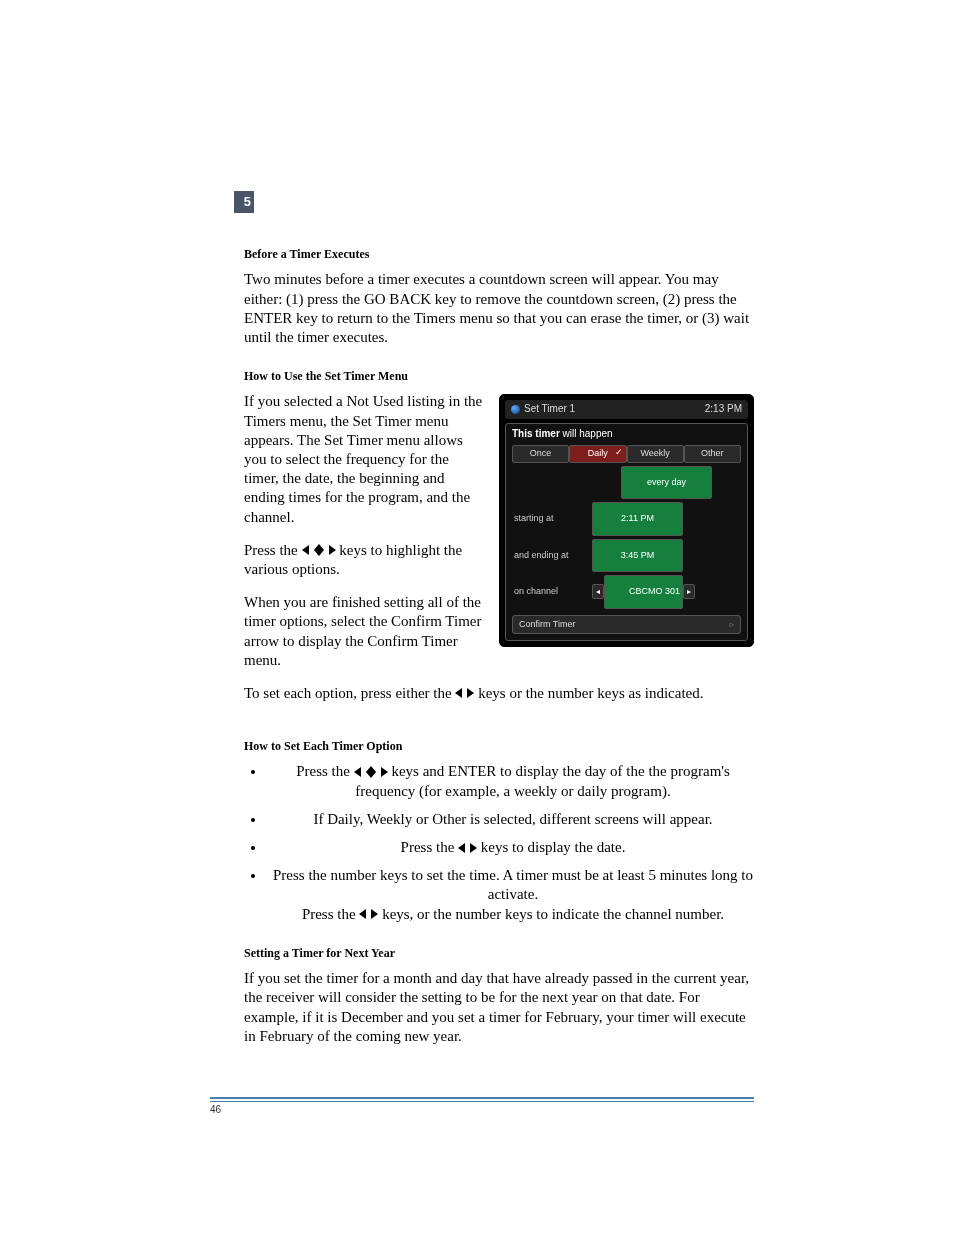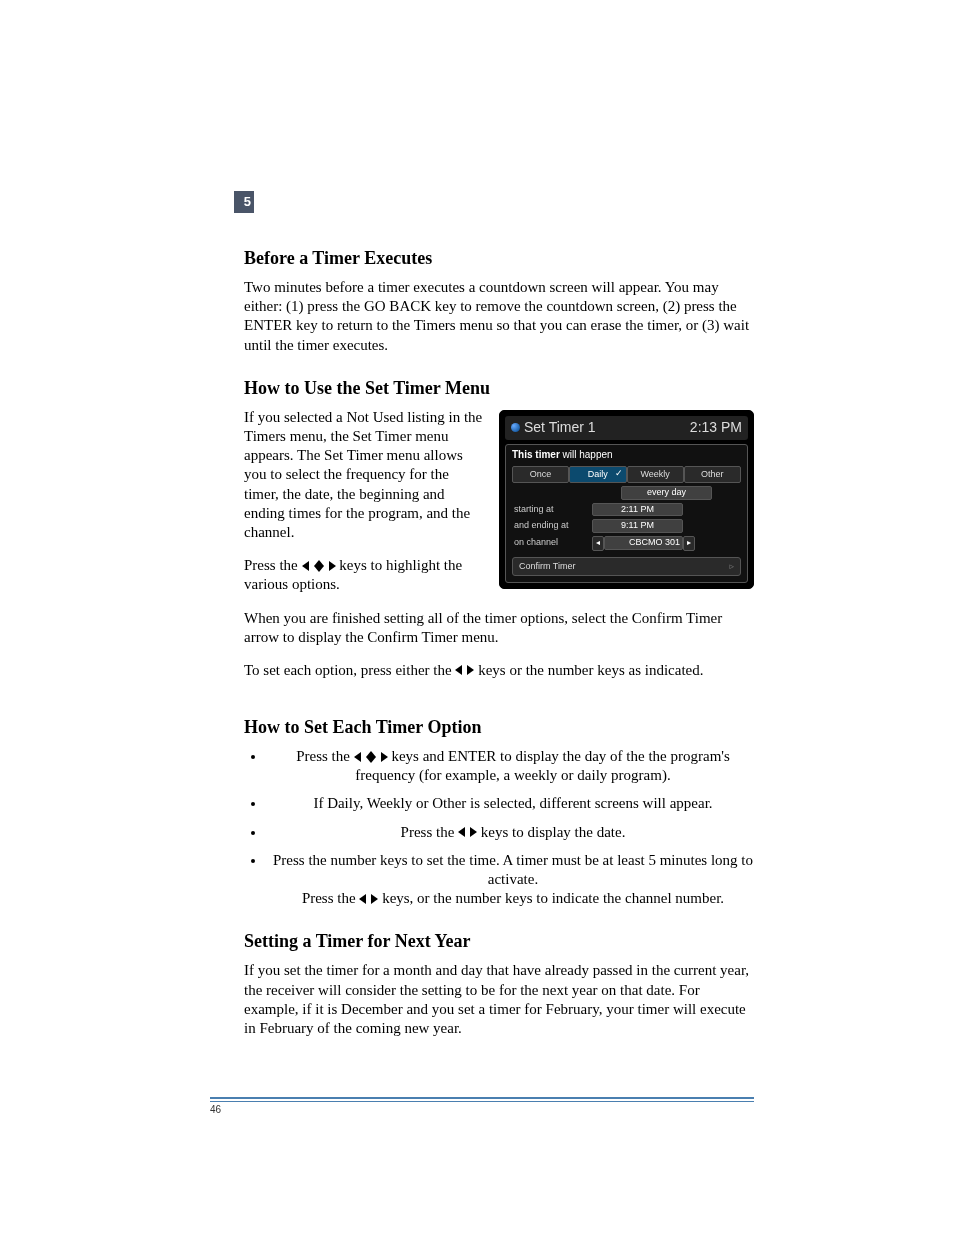--- a/index.html
+++ b/index.html
@@ -38,21 +38,21 @@
   }
   .content {
     position: absolute;
     left: 244px;
     top: 247px;
     width: 510px;
     font-size: 15px;
     line-height: 1.28;
   }
   h3 {
-    font-size: 18px;
+    font-size: 12px;
     font-weight: bold;
     margin: 0 0 8px 0;
   }
   p {
     margin: 0 0 14px 0;
   }
   .section {
     margin-bottom: 22px;
   }
   .float-wrap::after {
@@ -75,21 +75,21 @@
     color: #ddd;
     box-sizing: border-box;
   }
   .tv-header {
     display: flex;
     justify-content: space-between;
     padding: 3px 6px;
     background: #222;
     border-radius: 3px;
     margin-bottom: 4px;
-    font-size: 14px;
+    font-size: 10px;
   }
   .tv-header-left {
     display: flex;
     align-items: center;
     gap: 4px;
   }
   .globe {
     width: 9px;
     height: 9px;
     border-radius: 50%;
@@ -118,44 +118,44 @@
     border: 1px solid #555;
     border-radius: 2px;
     text-align: center;
     padding: 2px 2px;
     font-size: 9px;
     color: #ddd;
     position: relative;
     box-sizing: border-box;
   }
   .cell.selected {
-    background: #0c4a6e;
+    background: #7f1d1d;
     color: #fff;
   }
   .check {
     position: absolute;
     right: 3px;
     top: 1px;
     font-size: 9px;
     color: #fff;
   }
   .label {
     width: 78px;
     font-size: 9px;
     color: #ccc;
     text-align: left;
     padding-left: 2px;
   }
   .value-box {
     width: 85px;
-    background: #404040;
+    background: #15803d;
     border: 1px solid #555;
     border-radius: 2px;
     text-align: center;
-    padding: 0 2px;
+    padding: 10px 2px;
     font-size: 9px;
     color: #fff;
   }
   .micro-arrow {
     width: 12px;
     height: 15px;
     background: #2a2a2a;
     border: 1px solid #555;
     border-radius: 2px;
     display: flex;
@@ -277,21 +277,21 @@
           <div class="tv-row" style="justify-content:center;">
             <div class="label" style="width:78px;"></div>
             <div class="value-box">every day</div>
           </div>
           <div class="tv-row">
             <div class="label">starting at</div>
             <div class="value-box">2:11 PM</div>
           </div>
           <div class="tv-row">
             <div class="label">and ending at</div>
-            <div class="value-box">9:11 PM</div>
+            <div class="value-box">3:45 PM</div>
           </div>
           <div class="tv-row">
             <div class="label">on channel</div>
             <div class="micro-arrow">◂</div>
             <div class="value-box" style="width:73px;text-align:right;">CBCMO 301</div>
             <div class="micro-arrow">▸</div>
           </div>
           <div class="confirm-box">
             <span>Confirm Timer</span>
             <span style="opacity:0.4;">▹</span>

